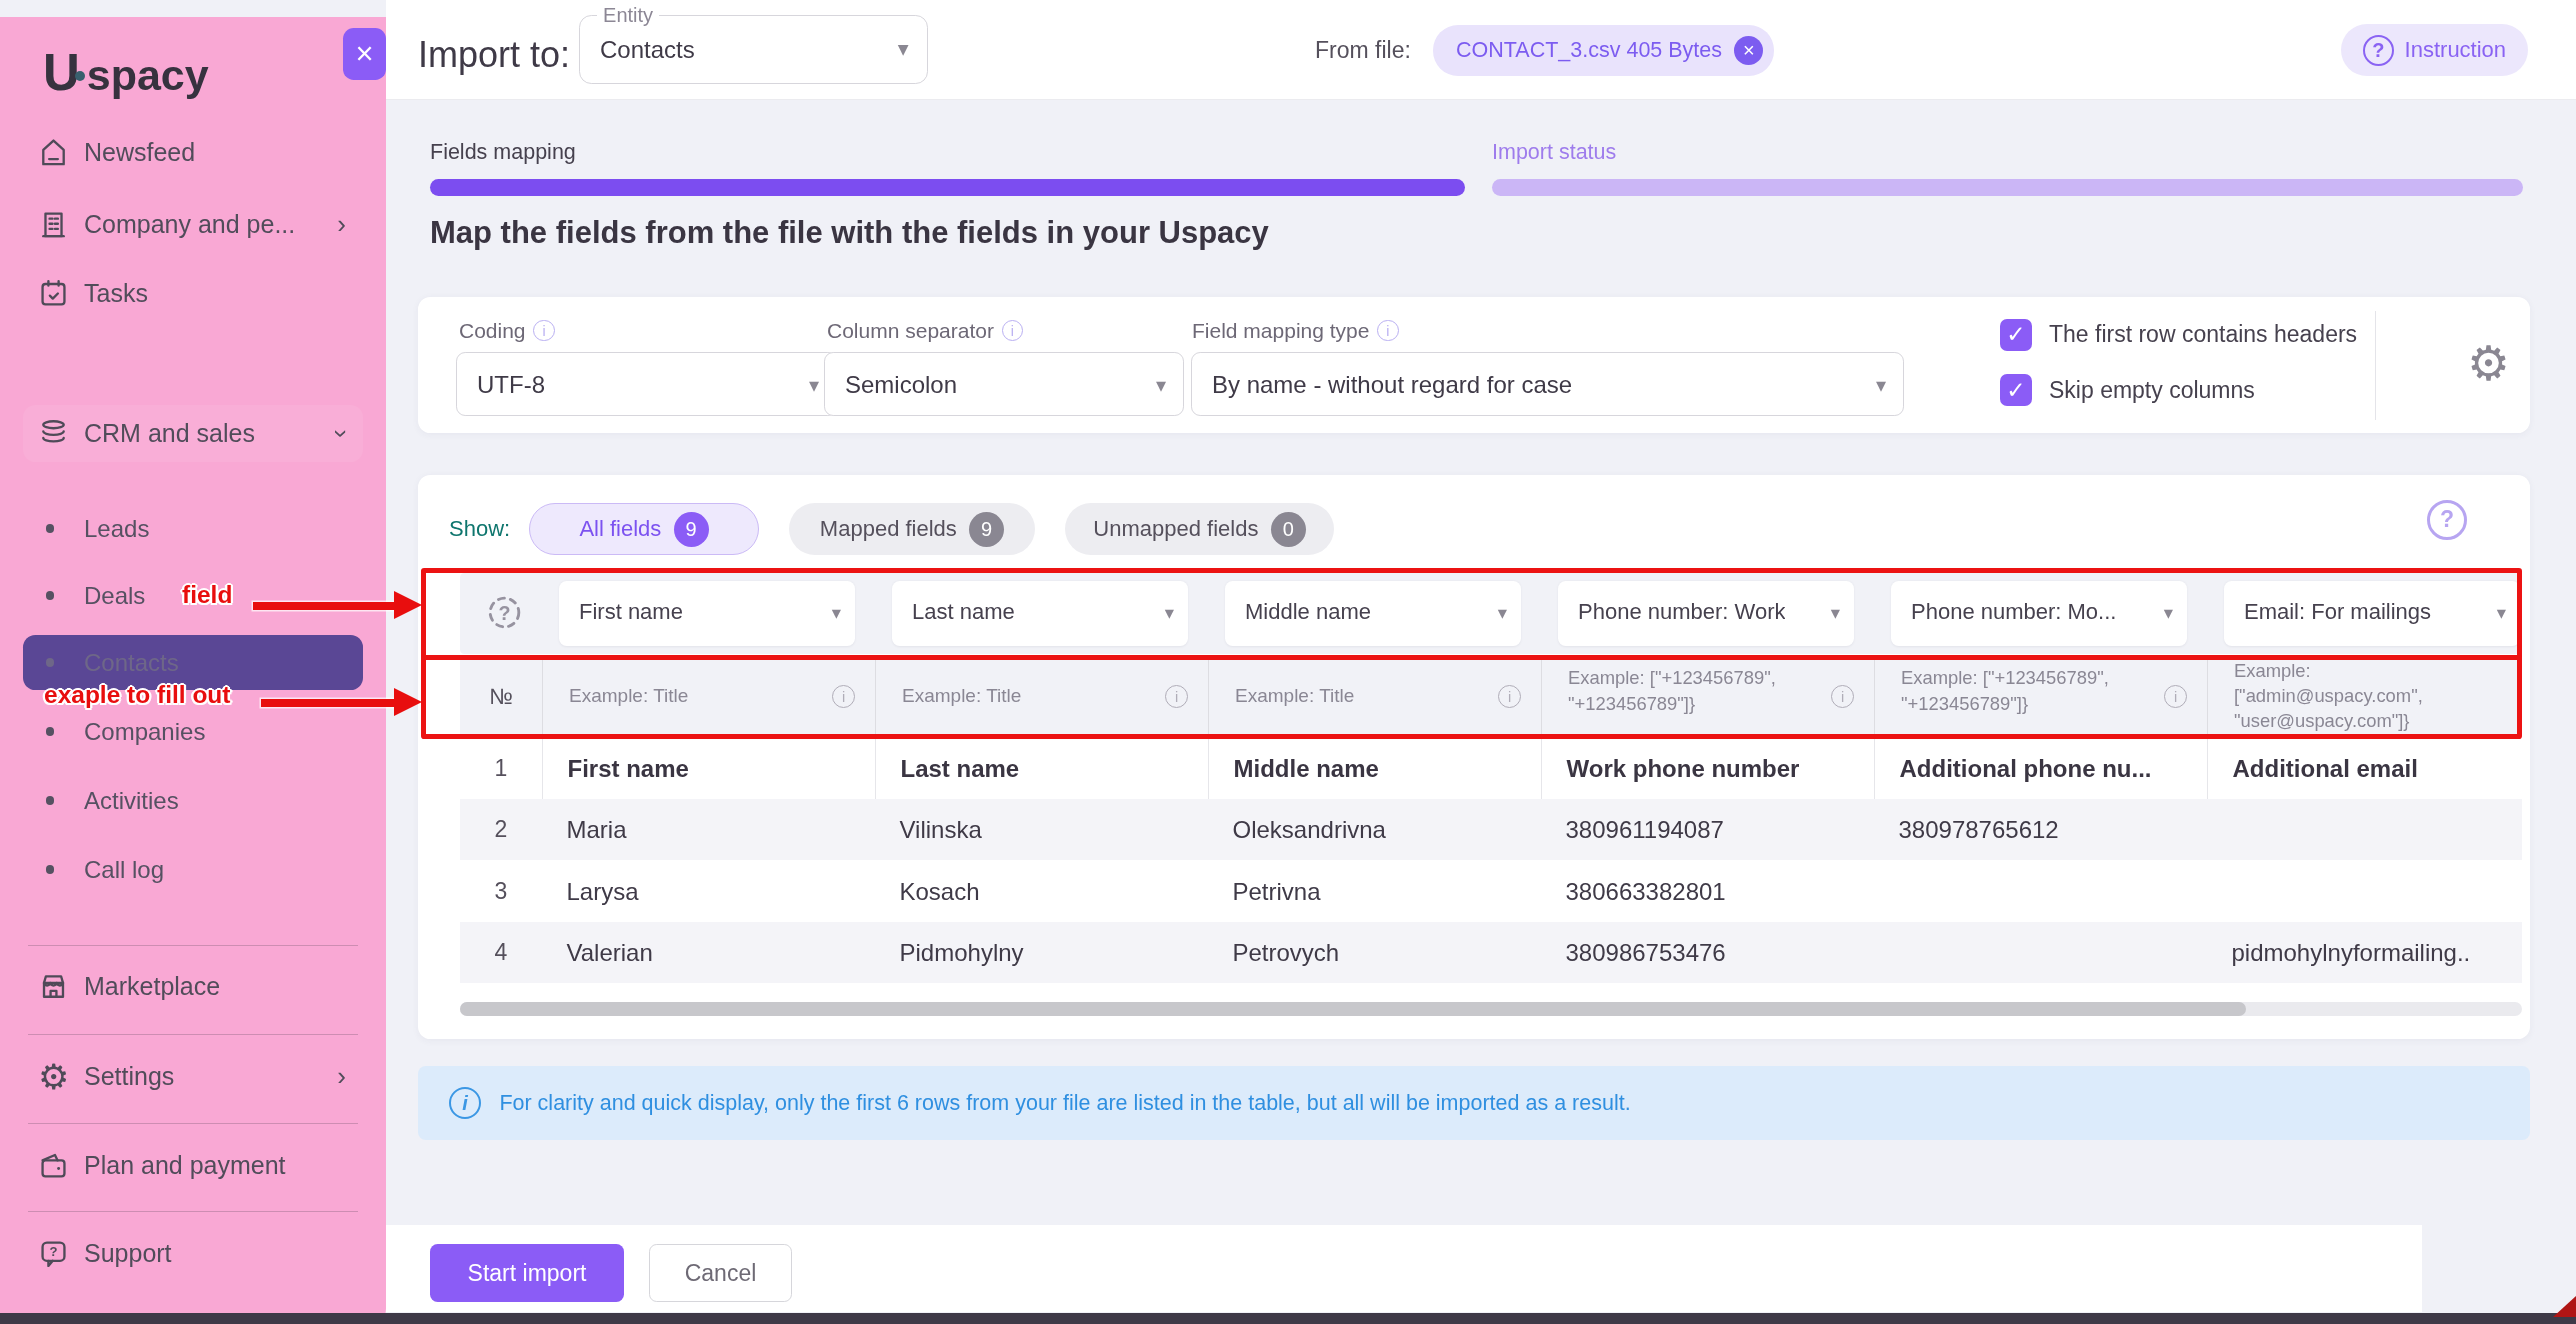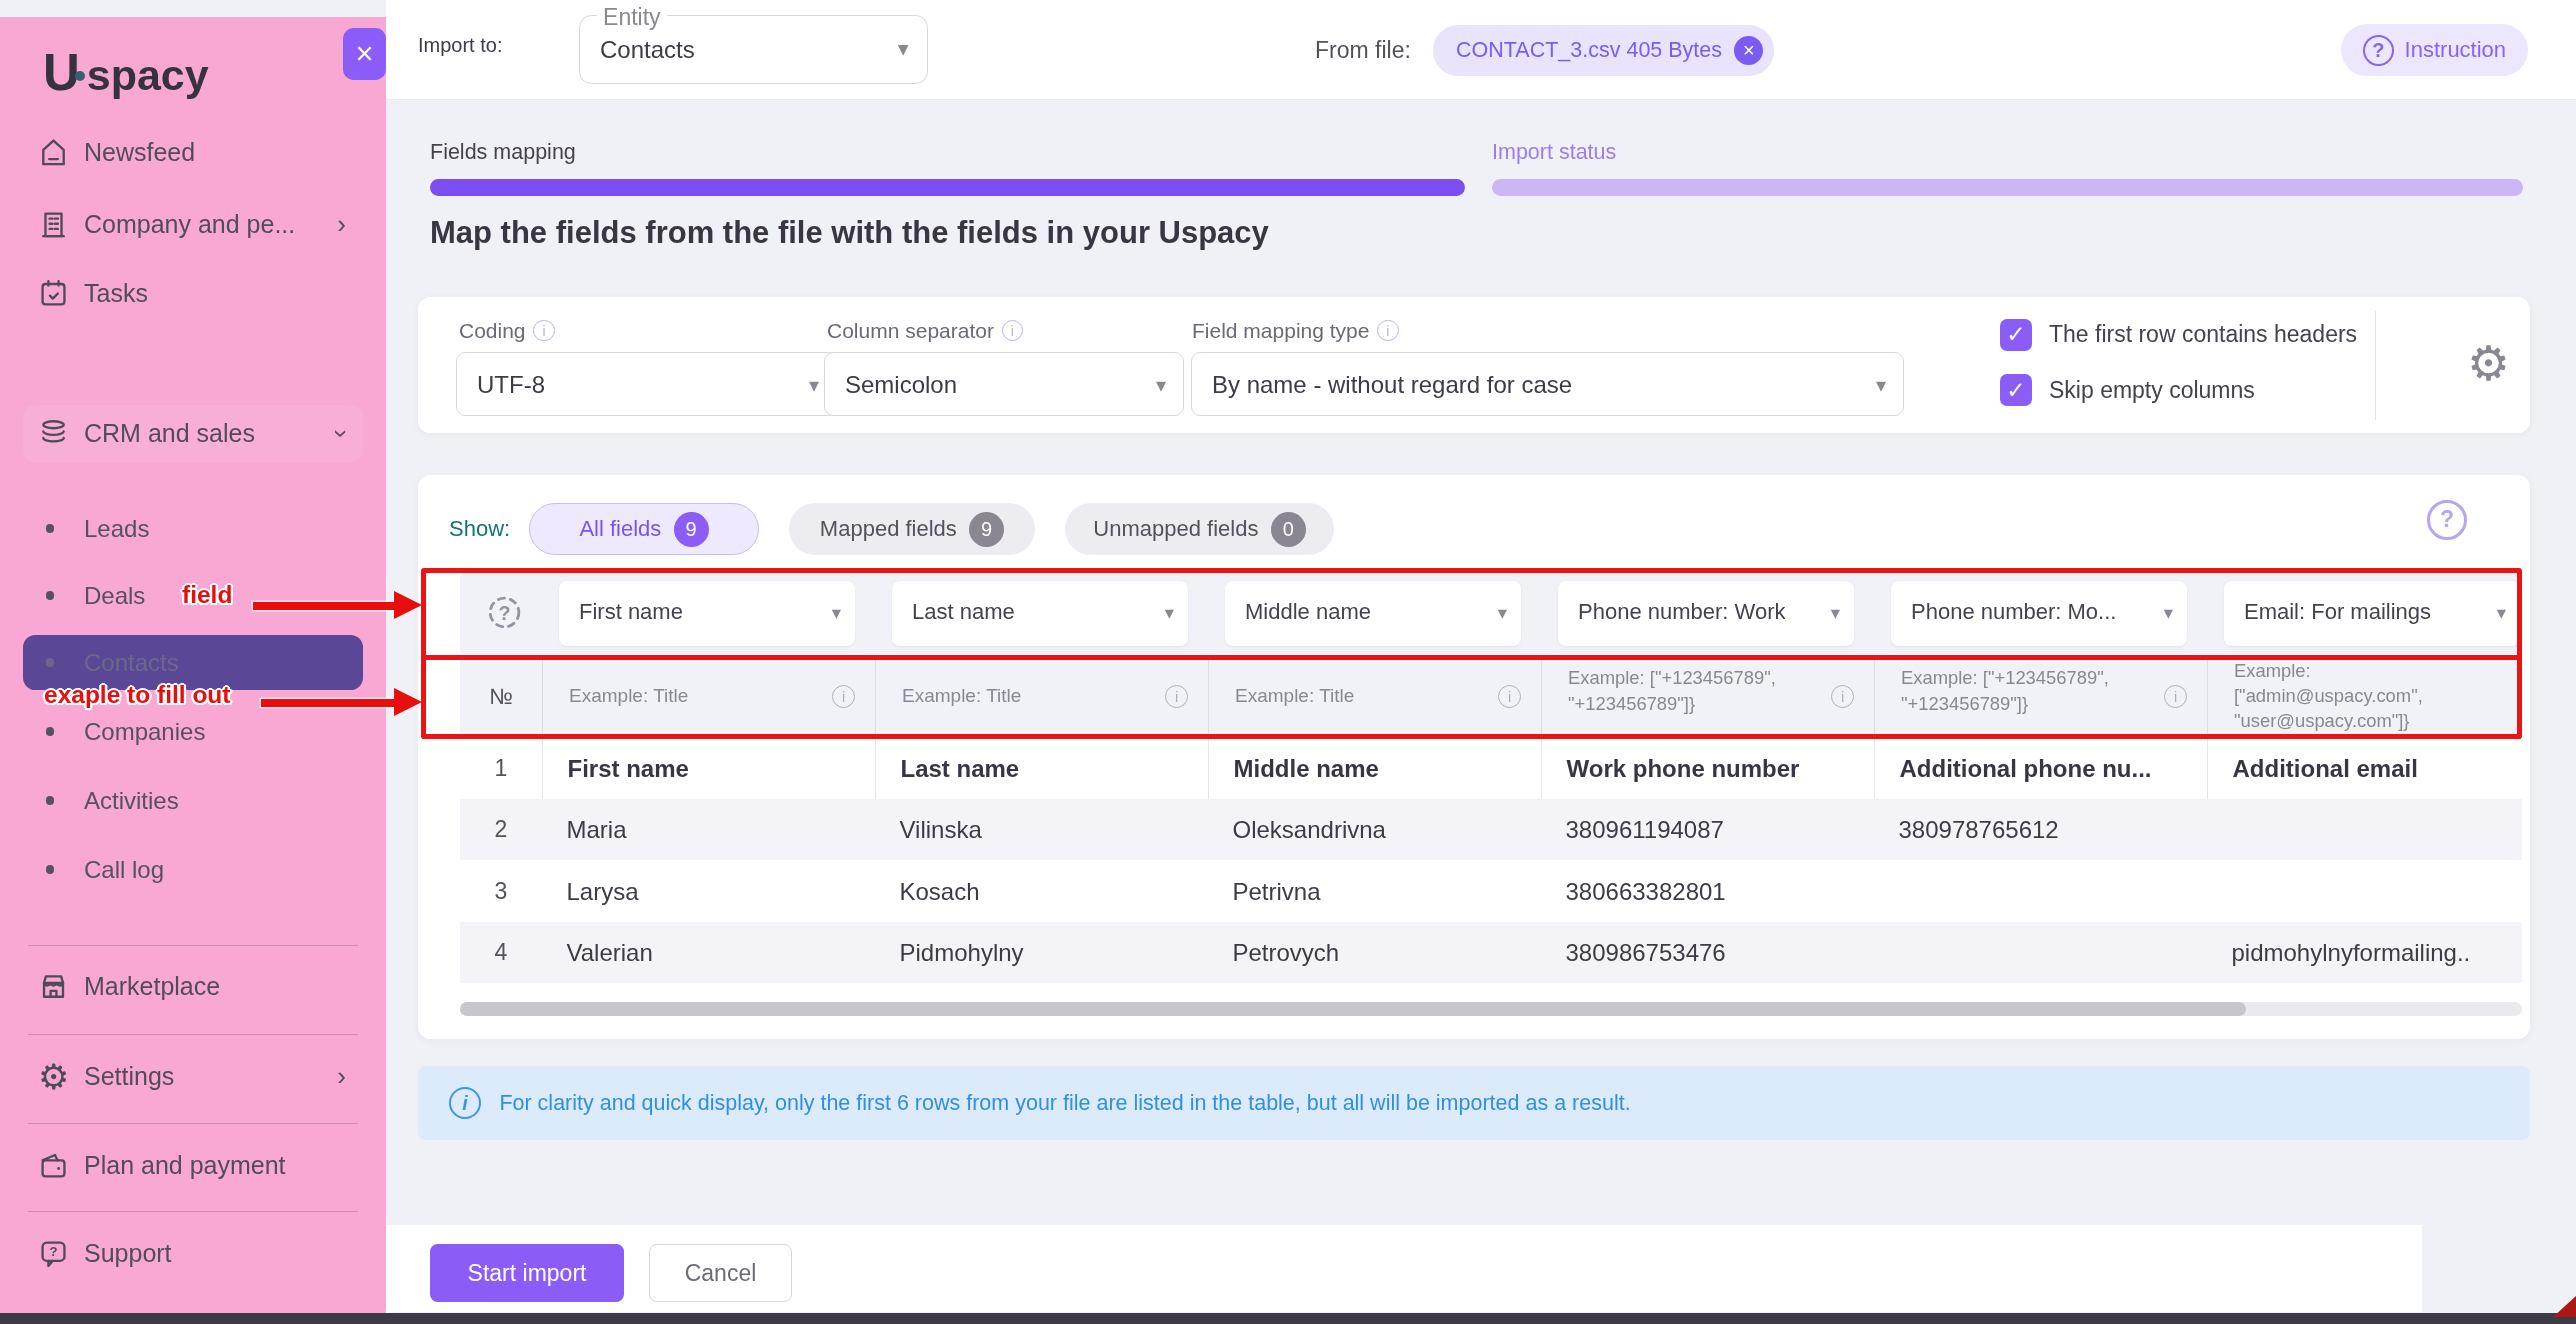--- a/index.html
+++ b/index.html
@@ -37,25 +37,25 @@
 
   
   .close-btn { position: absolute; left: 343px; top: 28px; width: 43px; height: 52px; z-index: 3;
                background: #8b5cf6; border-radius: 10.7px; color: #fff; font-size: 31px;
                display: flex; align-items: center; justify-content: center; cursor: pointer; }
 
   
   .content { position: absolute; left: 386px; top: 0; width: 2190px; height: 1325px; }
   .topbar { position: absolute; left: 0; top: 0; width: 2190px; height: 100px; background: #fff;
             border-bottom: 0.8px solid #ebebef; }
-  .import-to { position: absolute; left: 32px; top: 34px; font-size: 20px; font-weight: 500; color: #3f3a47; }
+  .import-to { position: absolute; left: 32px; top: 34px; font-size: 36px; font-weight: 500; color: #3f3a47; }
   .entity-box { position: absolute; left: 193px; top: 15.3px; width: 349px; height: 69px;
                 border: 1.5px solid #d7d6dc; border-radius: 12.3px; background: #fff; }
   .entity-legend { position: absolute; left: 17px; top: -12.3px; background: #fff; padding: 0 6.1px;
-                   font-size: 23px; color: #8c8795; }
+                   font-size: 20px; color: #8c8795; }
   .entity-value { position: absolute; left: 20px; top: 20px; font-size: 24px; color: #3f3a47; }
   .entity-caret { position: absolute; right: 18.4px; top: 20px; font-size: 21.5px; color: #8a8792; }
   .from-file { position: absolute; left: 929px; top: 37px; font-size: 23px; color: #55505c; }
   .file-chip { position: absolute; left: 1047px; top: 24.5px; height: 51px; padding: 0 10.7px 0 23px;
                background: #e9e3fc; border-radius: 25px; display: flex; align-items: center; gap: 12.3px; }
   .file-chip .txt { font-size: 21.5px; color: #7c5cf0; }
   .file-chip .x { width: 29px; height: 29px; border-radius: 50%; background: #7c5cf0; color: #fff;
                   font-size: 20px; display:flex; align-items:center; justify-content:center; }
   .instruction { position: absolute; left: 1955px; top: 24px; width: 187px; height: 52px;
                  background: #ece7fc; border-radius: 26px; display: flex; align-items: center;

